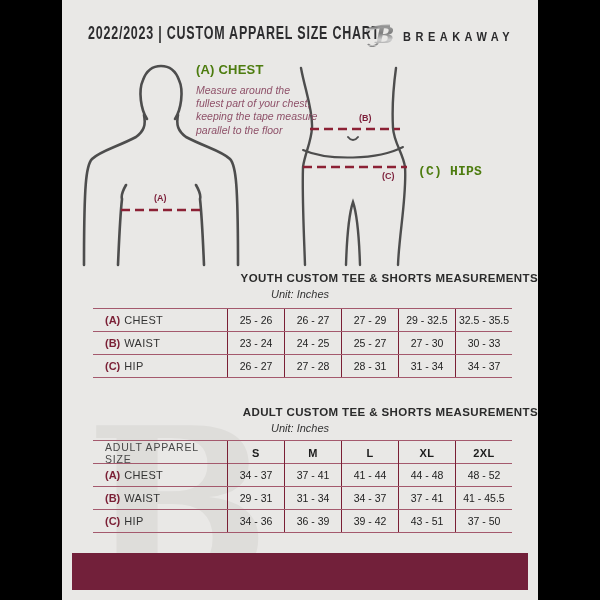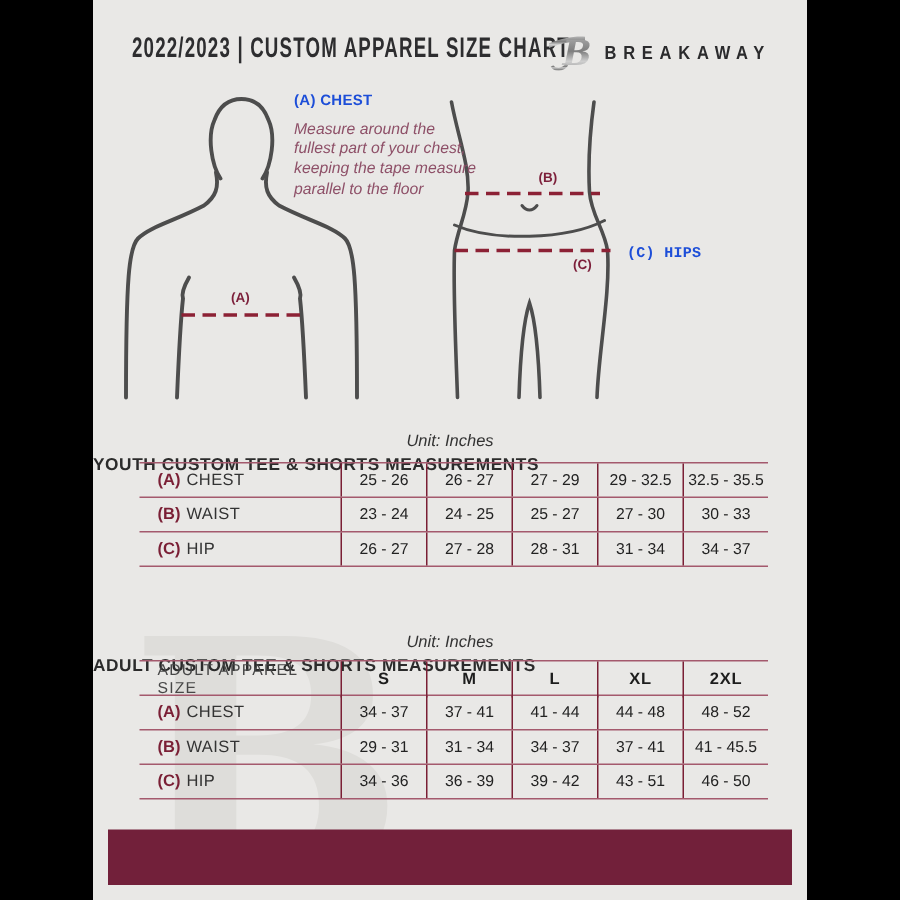--- a/index.html
+++ b/index.html
@@ -8,29 +8,29 @@
   .content{position:absolute;left:62px;top:0;width:476px;height:600px;background:#e9e8e6;overflow:hidden;}
 
   
   .hdr-title{position:absolute;left:26px;top:24px;font-size:16px;font-weight:bold;color:#2d2d2f;
              letter-spacing:1px;transform:scale(0.78,1.18);transform-origin:left center;white-space:nowrap;}
   .brand{position:absolute;right:24px;top:20px;display:flex;align-items:center;gap:7px;}
   .brand-name{font-size:11px;font-weight:bold;color:#2b2b2d;letter-spacing:4.5px;transform:scaleY(1.15);}
 
   
   .guide-block{position:absolute;z-index:2;}
-  .guide-heading{font-size:10px;font-weight:bold;color:#1d4ed8;margin-bottom:7px;letter-spacing:.2px;}
+  .guide-heading{font-size:13px;font-weight:bold;color:#4d7c0f;margin-bottom:7px;letter-spacing:.2px;}
   .guide-desc{font-size:10.5px;font-style:italic;color:#8e5068;line-height:1.26;}
 
   .fig-svg{position:absolute;left:0;top:55px;z-index:1;}
   .dash-label{position:absolute;z-index:2;font-size:9px;font-weight:bold;color:#7c1f3a;}
 
   
-  .tbl-title{position:absolute;left:0;width:476px;text-align:left;font-size:11.5px;font-weight:bold;
-             color:#2b2b2b;letter-spacing:.4px;z-index:2;margin-top:32px;}
+  .tbl-title{position:absolute;left:0;width:476px;text-align:right;font-size:11.5px;font-weight:bold;
+             color:#2b2b2b;letter-spacing:.4px;z-index:2;}
   .tbl-unit{position:absolute;left:0;width:476px;text-align:center;font-size:11px;font-style:italic;
             color:#333;z-index:2;}
 
   
   .size-table{position:absolute;left:31px;width:419px;border-top:1.4px solid #a4596d;z-index:2;}
   .trow{display:grid;grid-template-columns:134px repeat(5,57px);height:22px;
         border-bottom:1.4px solid #a4596d;}
   .tc{display:flex;align-items:center;justify-content:center;font-size:10.5px;color:#222;}
   .tc.sep{border-left:1.3px solid #7a1f35;}
   .tc.label{justify-content:flex-start;padding-left:12px;}
@@ -178,19 +178,19 @@
       </div>
       <div class="trow">
         <div class="tc label">
           <span class="pfx">(C)</span>
           <span class="lbl">HIP</span>
         </div>
         <div class="tc sep">34 - 36</div>
         <div class="tc sep">36 - 39</div>
         <div class="tc sep">39 - 42</div>
         <div class="tc sep">43 - 51</div>
-        <div class="tc sep">46 - 50</div>
+        <div class="tc sep">37 - 50</div>
       </div>
     </div>
 
     <div class="footer-bar"></div>
   </div>
 </div>
 
 </body></html>

